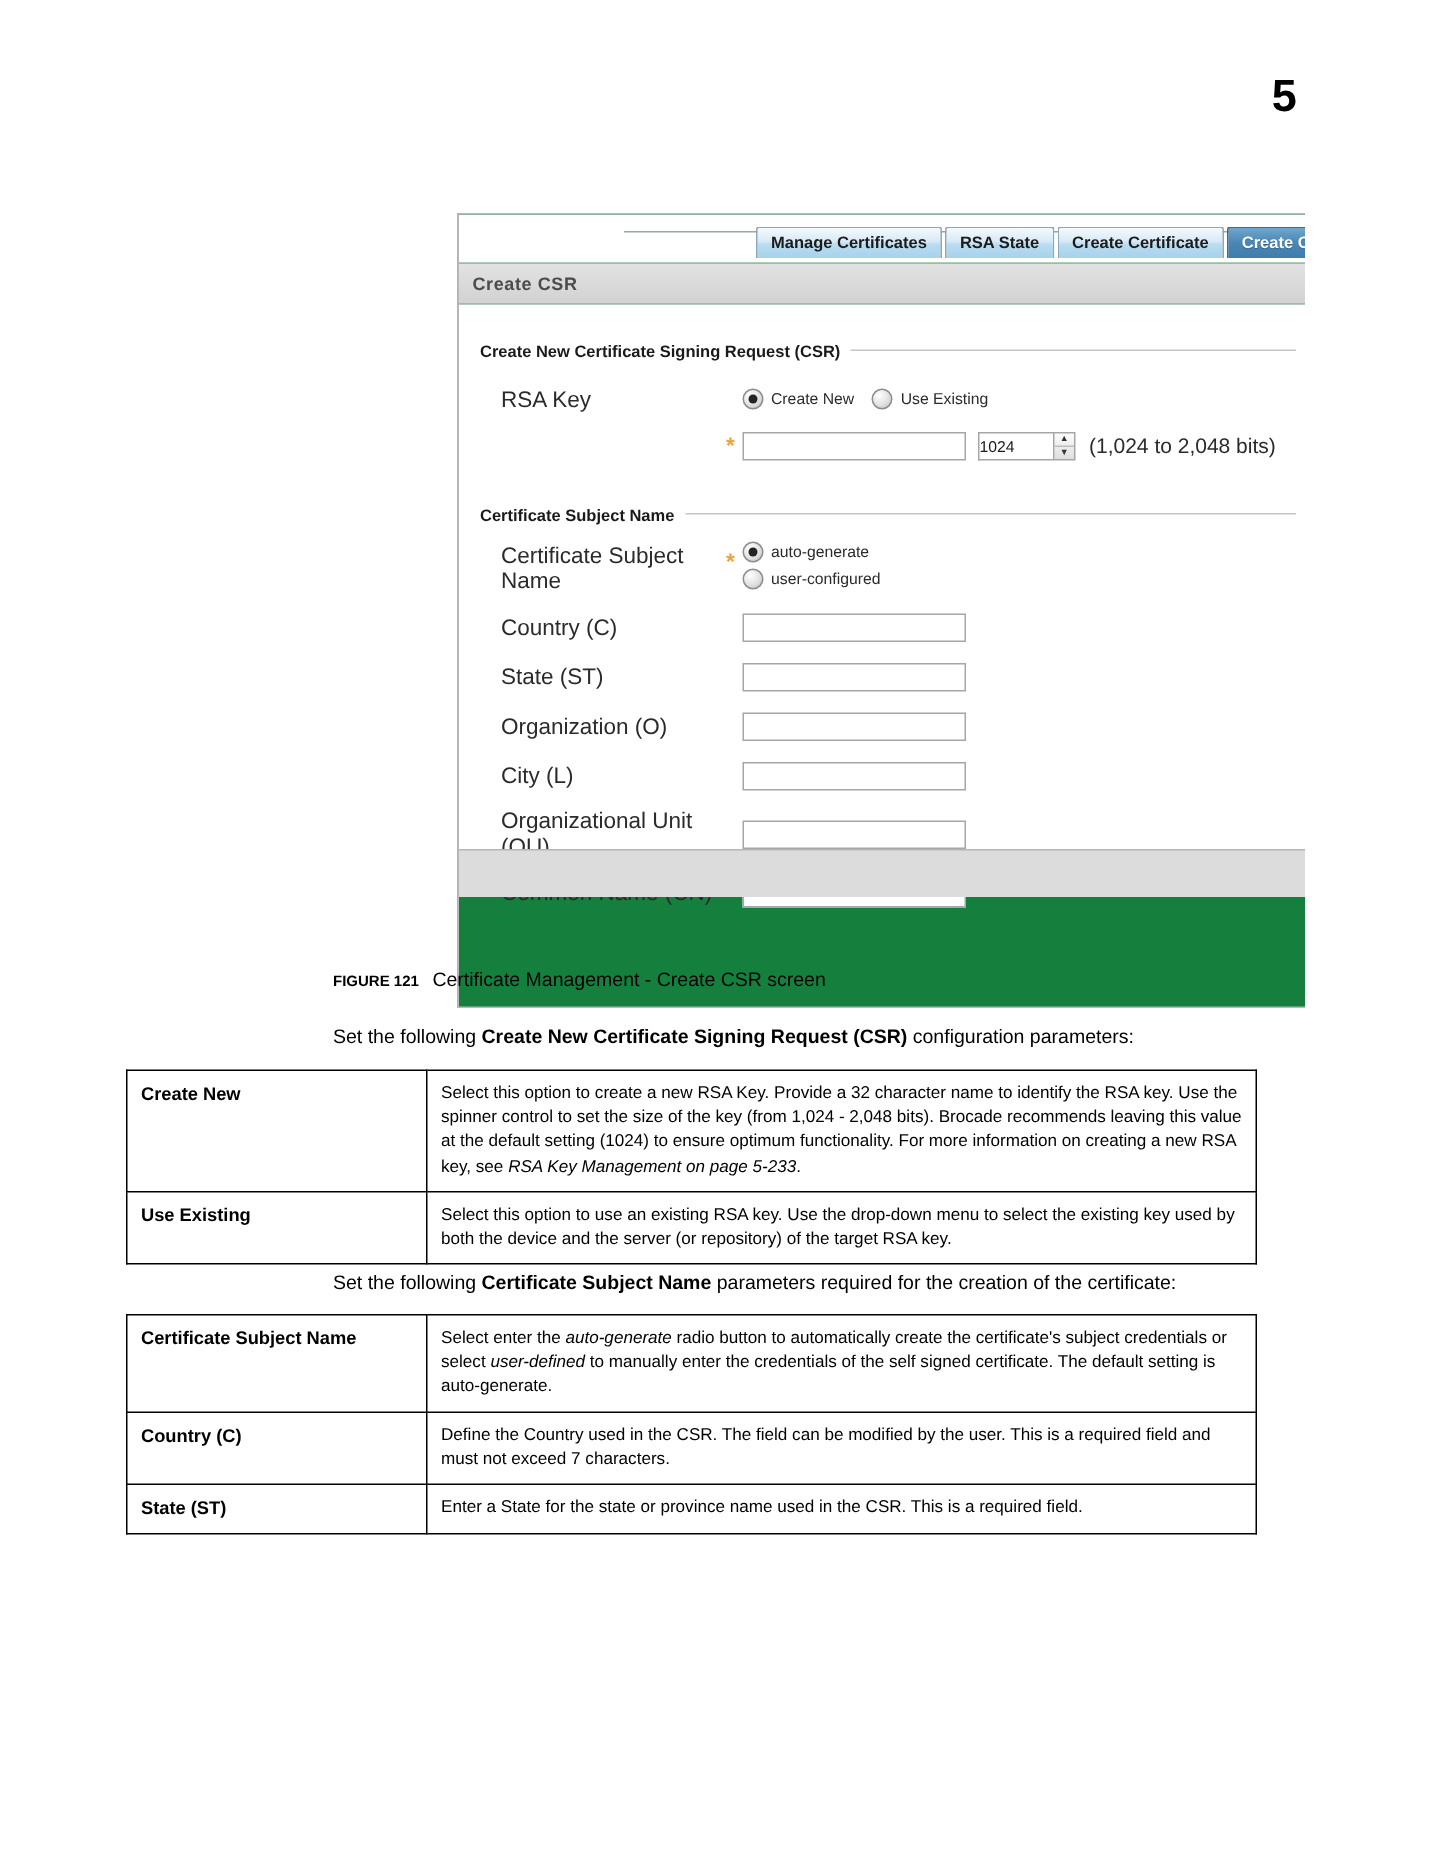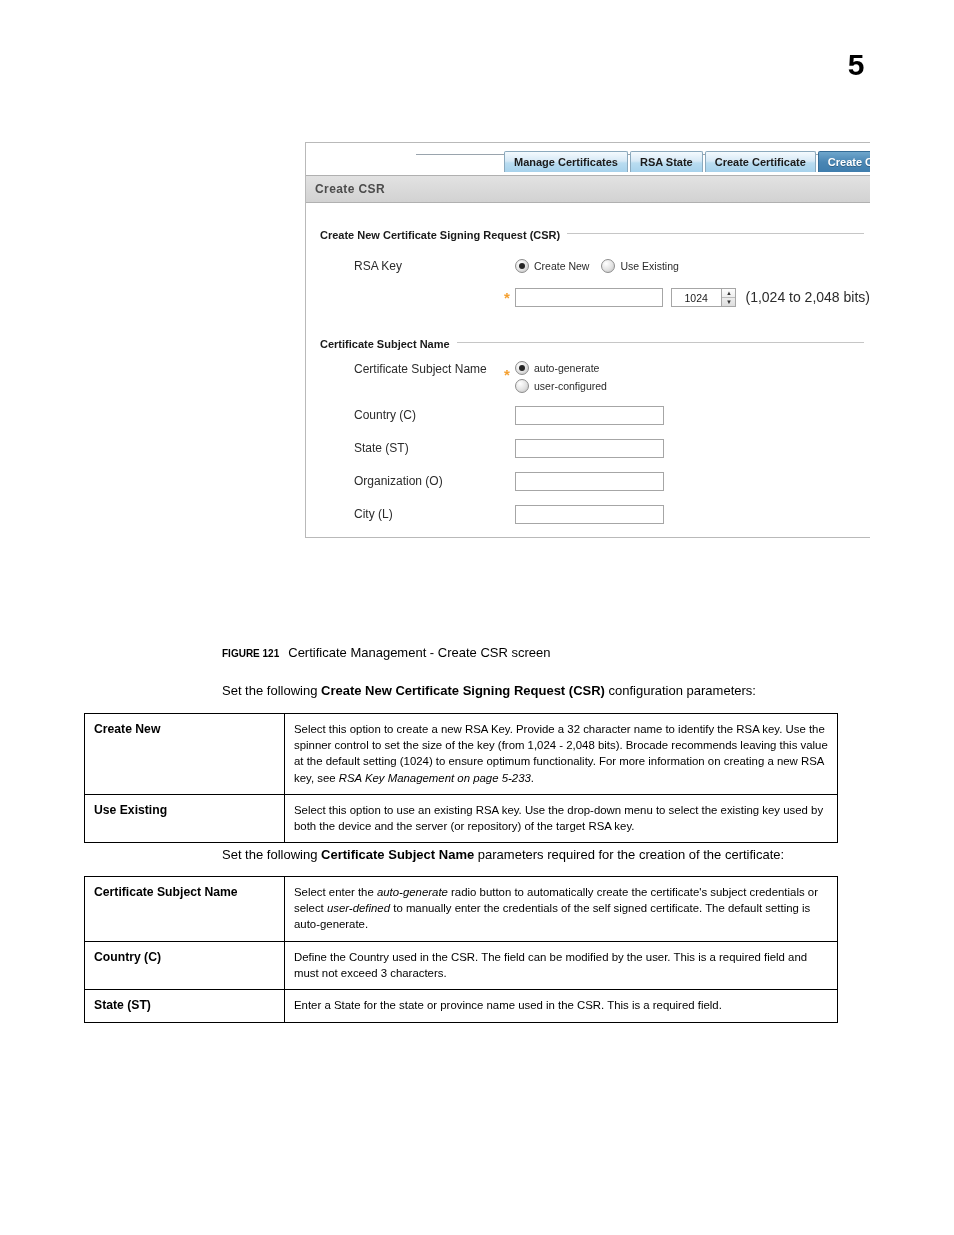--- a/index.html
+++ b/index.html
@@ -26,21 +26,21 @@
     color: #000;
     letter-spacing: -0.5px;
   }
 
   
   .screenshot {
     position: absolute;
     left: 305px;
     top: 142px;
     width: 565px;
-    height: 396px;
+    height: 530px;
     background: #15803d;
     border: 1px solid #b9b9b9;
     border-right: none;
     box-sizing: border-box;
     overflow: hidden;
   }
 
   
   .tabstrip {
     position: relative;
@@ -132,24 +132,23 @@
 
   .form-row {
     position: relative;
     display: flex;
     align-items: center;
     margin-left: 28px;
     min-height: 22px;
   }
   .f-label {
     width: 145px;
-    font-size: 12px;
+    font-size: 15px;
     color: #2b2b2b;
     flex: none;
-    margin-left: 20px;
   }
   .star {
     color: #f5a030;
     font-size: 15px;
     font-weight: bold;
     line-height: 1;
     width: 16px;
     flex: none;
     text-align: center;
   }
@@ -194,21 +193,21 @@
     margin-left: 8px;
   }
   .spin-val {
     width: 50px;
     height: 19px;
     line-height: 18px;
     border: 1px solid #a6a6a6;
     border-right: none;
     background: #fff;
     font-size: 10.5px;
-    padding-left: 12px;
+    padding-left: 0;
     box-sizing: border-box;
     color: #1a1a1a;
   }
   .spin-btns {
     width: 15px;
     height: 19px;
     border: 1px solid #a6a6a6;
     box-sizing: border-box;
     display: flex;
     flex-direction: column;
@@ -424,20 +423,20 @@
 <div class="para" id="para-2"><span>Set the following </span><b>Certificate Subject Name</b><span> parameters required for the creation of the certificate:</span></div>
 
 <table class="doc" id="table-2">
   <tbody>
       <tr>
     <td class="term">Certificate Subject Name</td>
     <td class="desc"><span>Select enter the </span><i>auto-generate</i><span> radio button to automatically create the certificate's subject credentials or select </span><i>user-defined</i><span> to manually enter the credentials of the self signed certificate. The default setting is auto-generate.</span></td>
   </tr>
   <tr>
     <td class="term">Country (C)</td>
-    <td class="desc"><span>Define the Country used in the CSR. The field can be modified by the user. This is a required field and must not exceed 3 characters.</span></td>
+    <td class="desc"><span>Define the Country used in the CSR. The field can be modified by the user. This is a required field and must not exceed 7 characters.</span></td>
   </tr>
   <tr>
     <td class="term">State (ST)</td>
     <td class="desc"><span>Enter a State for the state or province name used in the CSR. This is a required field.</span></td>
   </tr>
 </tbody>
   </table>
 
 </body></html>

